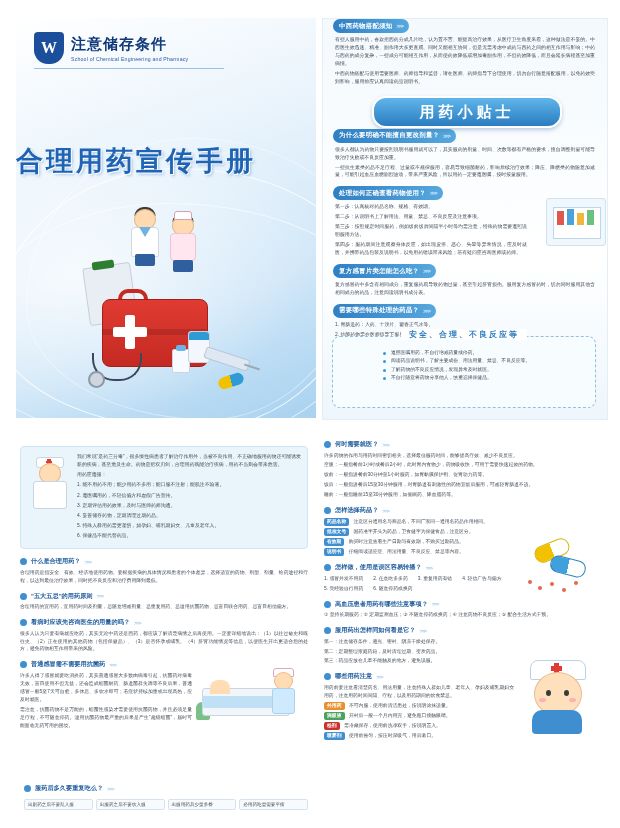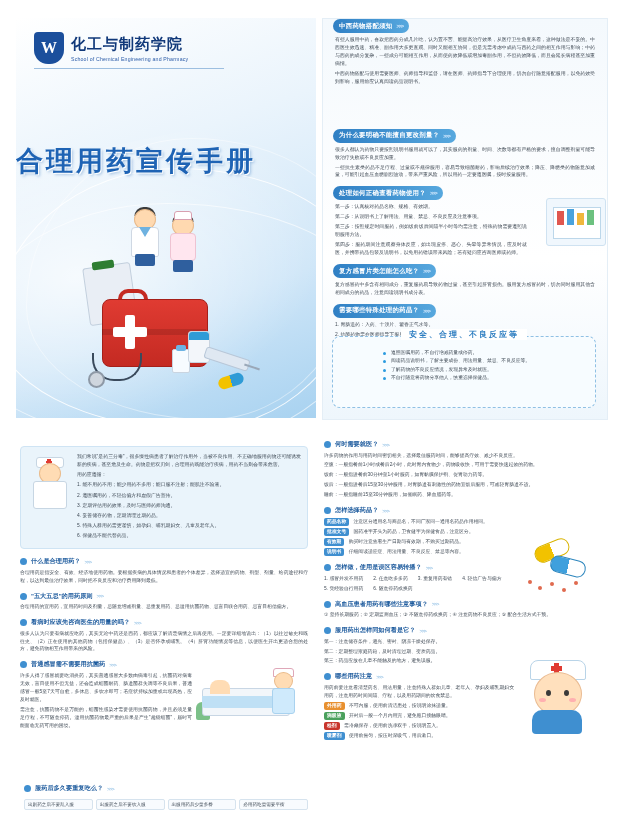--- a/index.html
+++ b/index.html
@@ -213,21 +213,21 @@
       <div class="cover-swirl"></div>
       <div class="cover-wave"></div>
       <div class="cover-wave w2"></div>
       <div class="cover-wave w3"></div>
 
       <div class="logo-row">
         <div class="logo-mark">
           <div class="logo-shield">W</div>
         </div>
         <div>
-          <div class="logo-text-cn">化工与制药学院</div>
+          <div class="logo-text-cn">注意储存条件</div>
           <div class="logo-text-en">School of Chemical Engineering and Pharmacy</div>
         </div>
       </div>
       <div class="logo-divider"></div>
 
       <div class="cover-title">合理用药宣传手册</div>
 
       <div class="illu">
         <div class="board"></div>
         <div class="board-tab"></div>
@@ -323,20 +323,21 @@
           <span class="arrows">&gt;&gt;&gt;</span>
         </div>
         <div class="sec-body">
           <p>1. 胃肠道药：入药、十溴片、藿香正气水等。</p>
           <p>2. 抗菌药物需在医师指导下服用，切忌自行购买服用，以免产生耐药。</p>
           <p>3. 冷藏保存的药品：胰岛素及部分生物制剂、疫苗等需冷藏。</p>
         </div>
       </div>
     </div>
 
+    <div class="badge-title">用药小贴士</div>
 
     <div class="tr-img">
       <div class="shelf"></div>
       <div class="b1"></div>
       <div class="b2"></div>
       <div class="b3"></div>
       <div class="b4"></div>
     </div>
 
     <div class="safebox">

